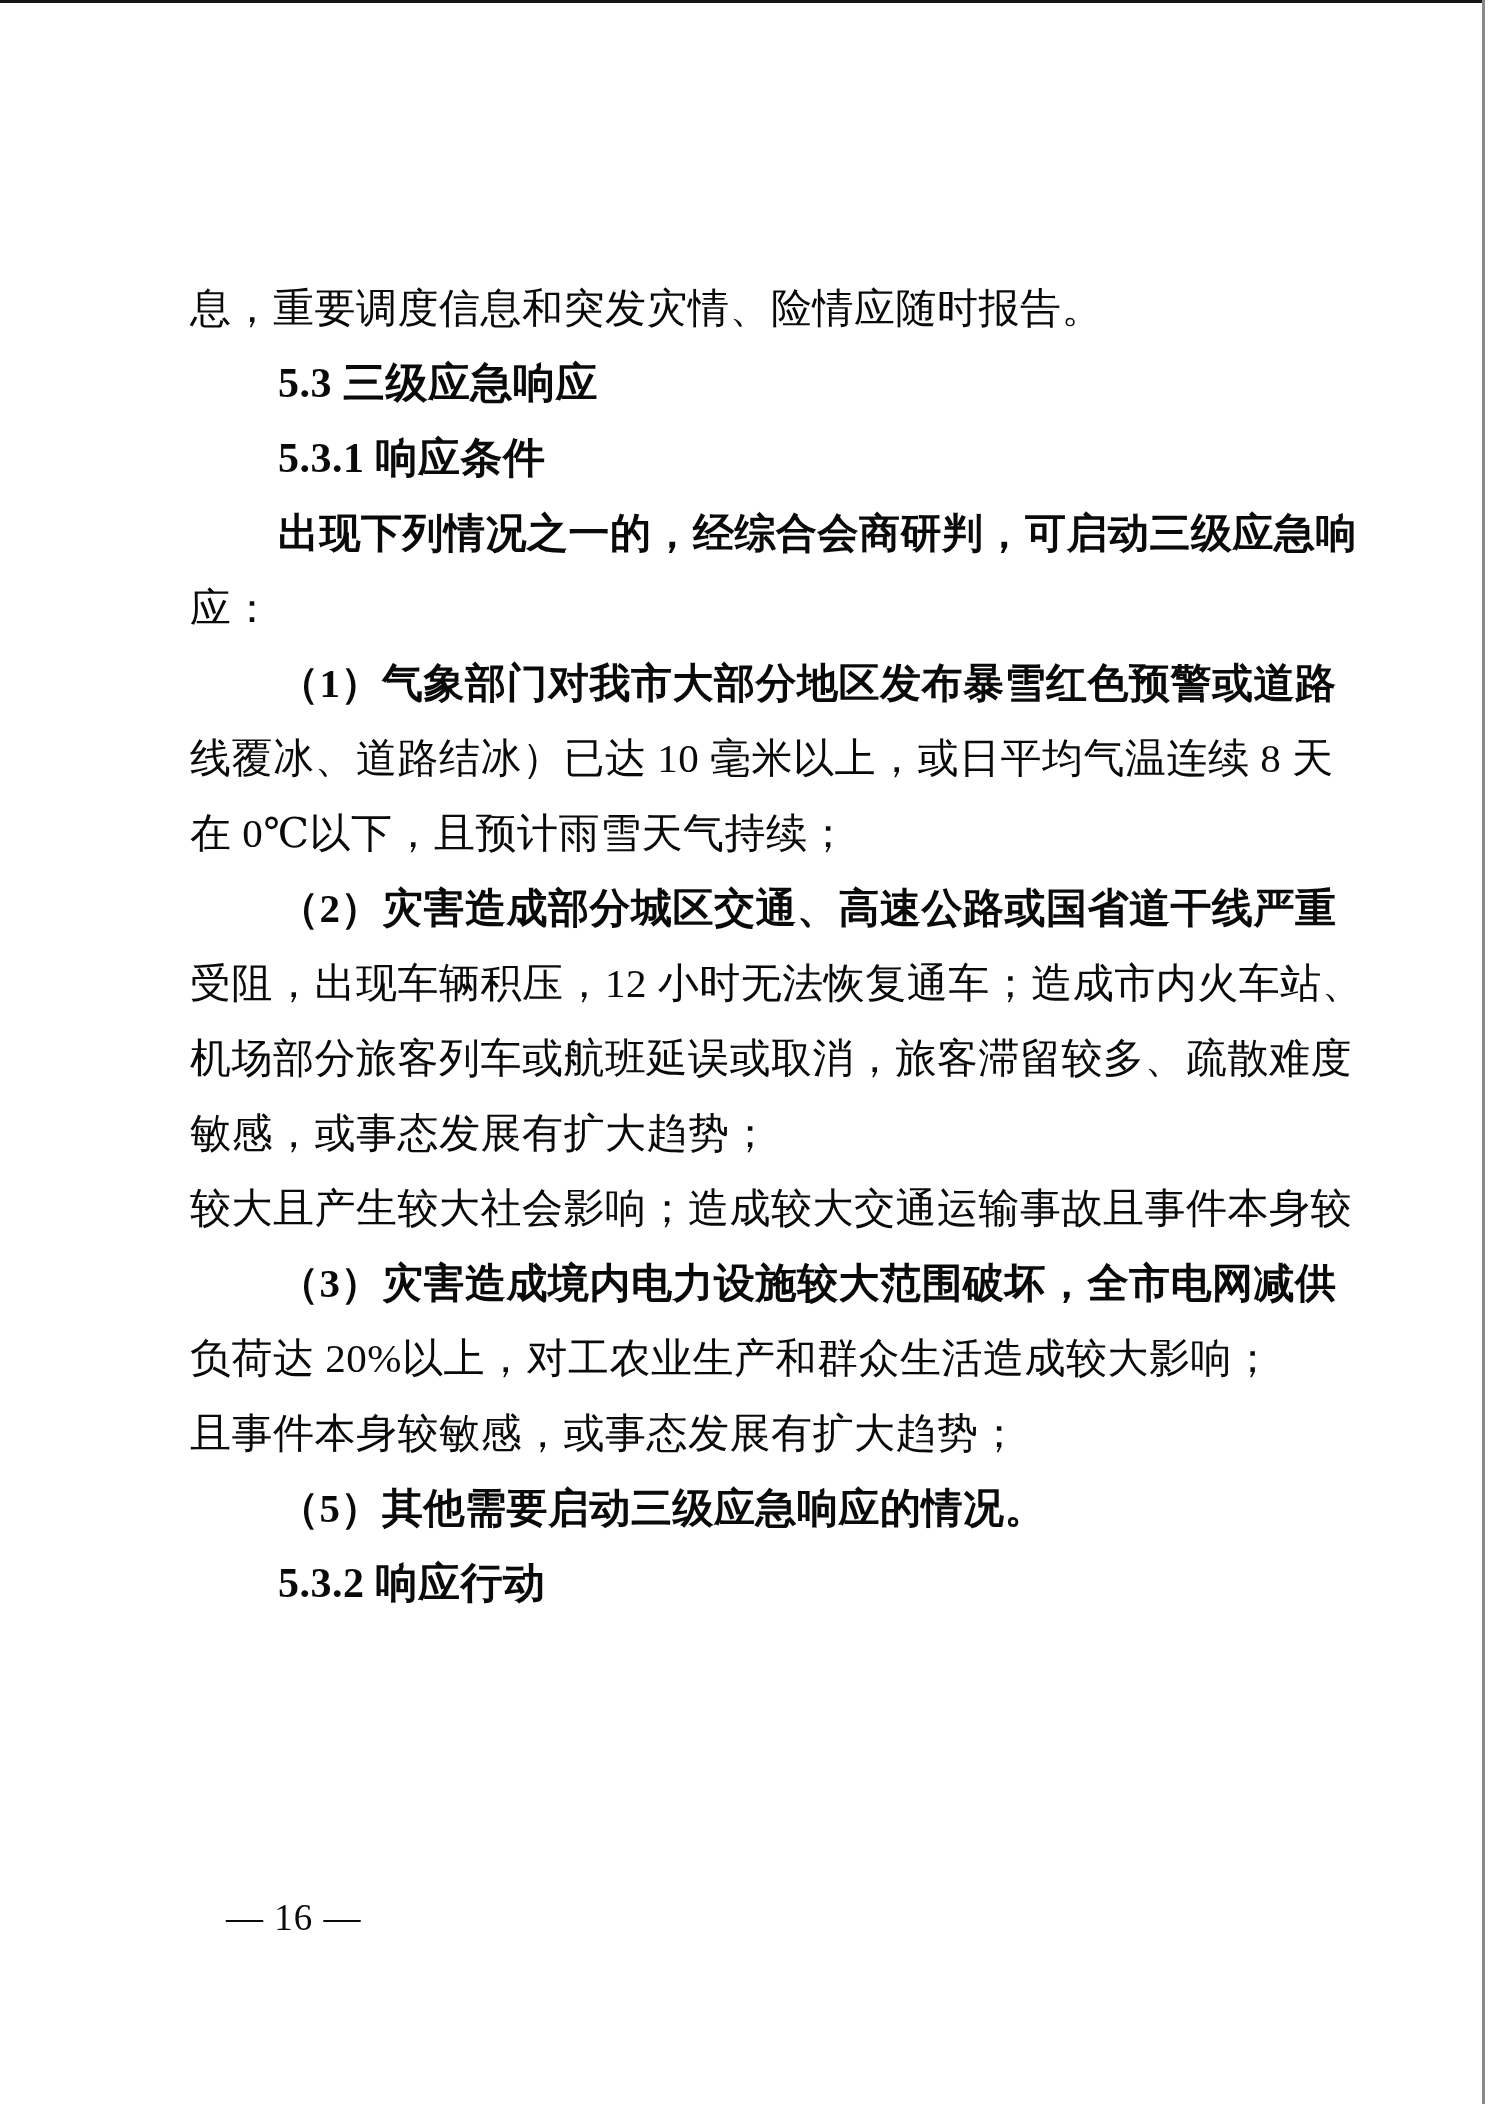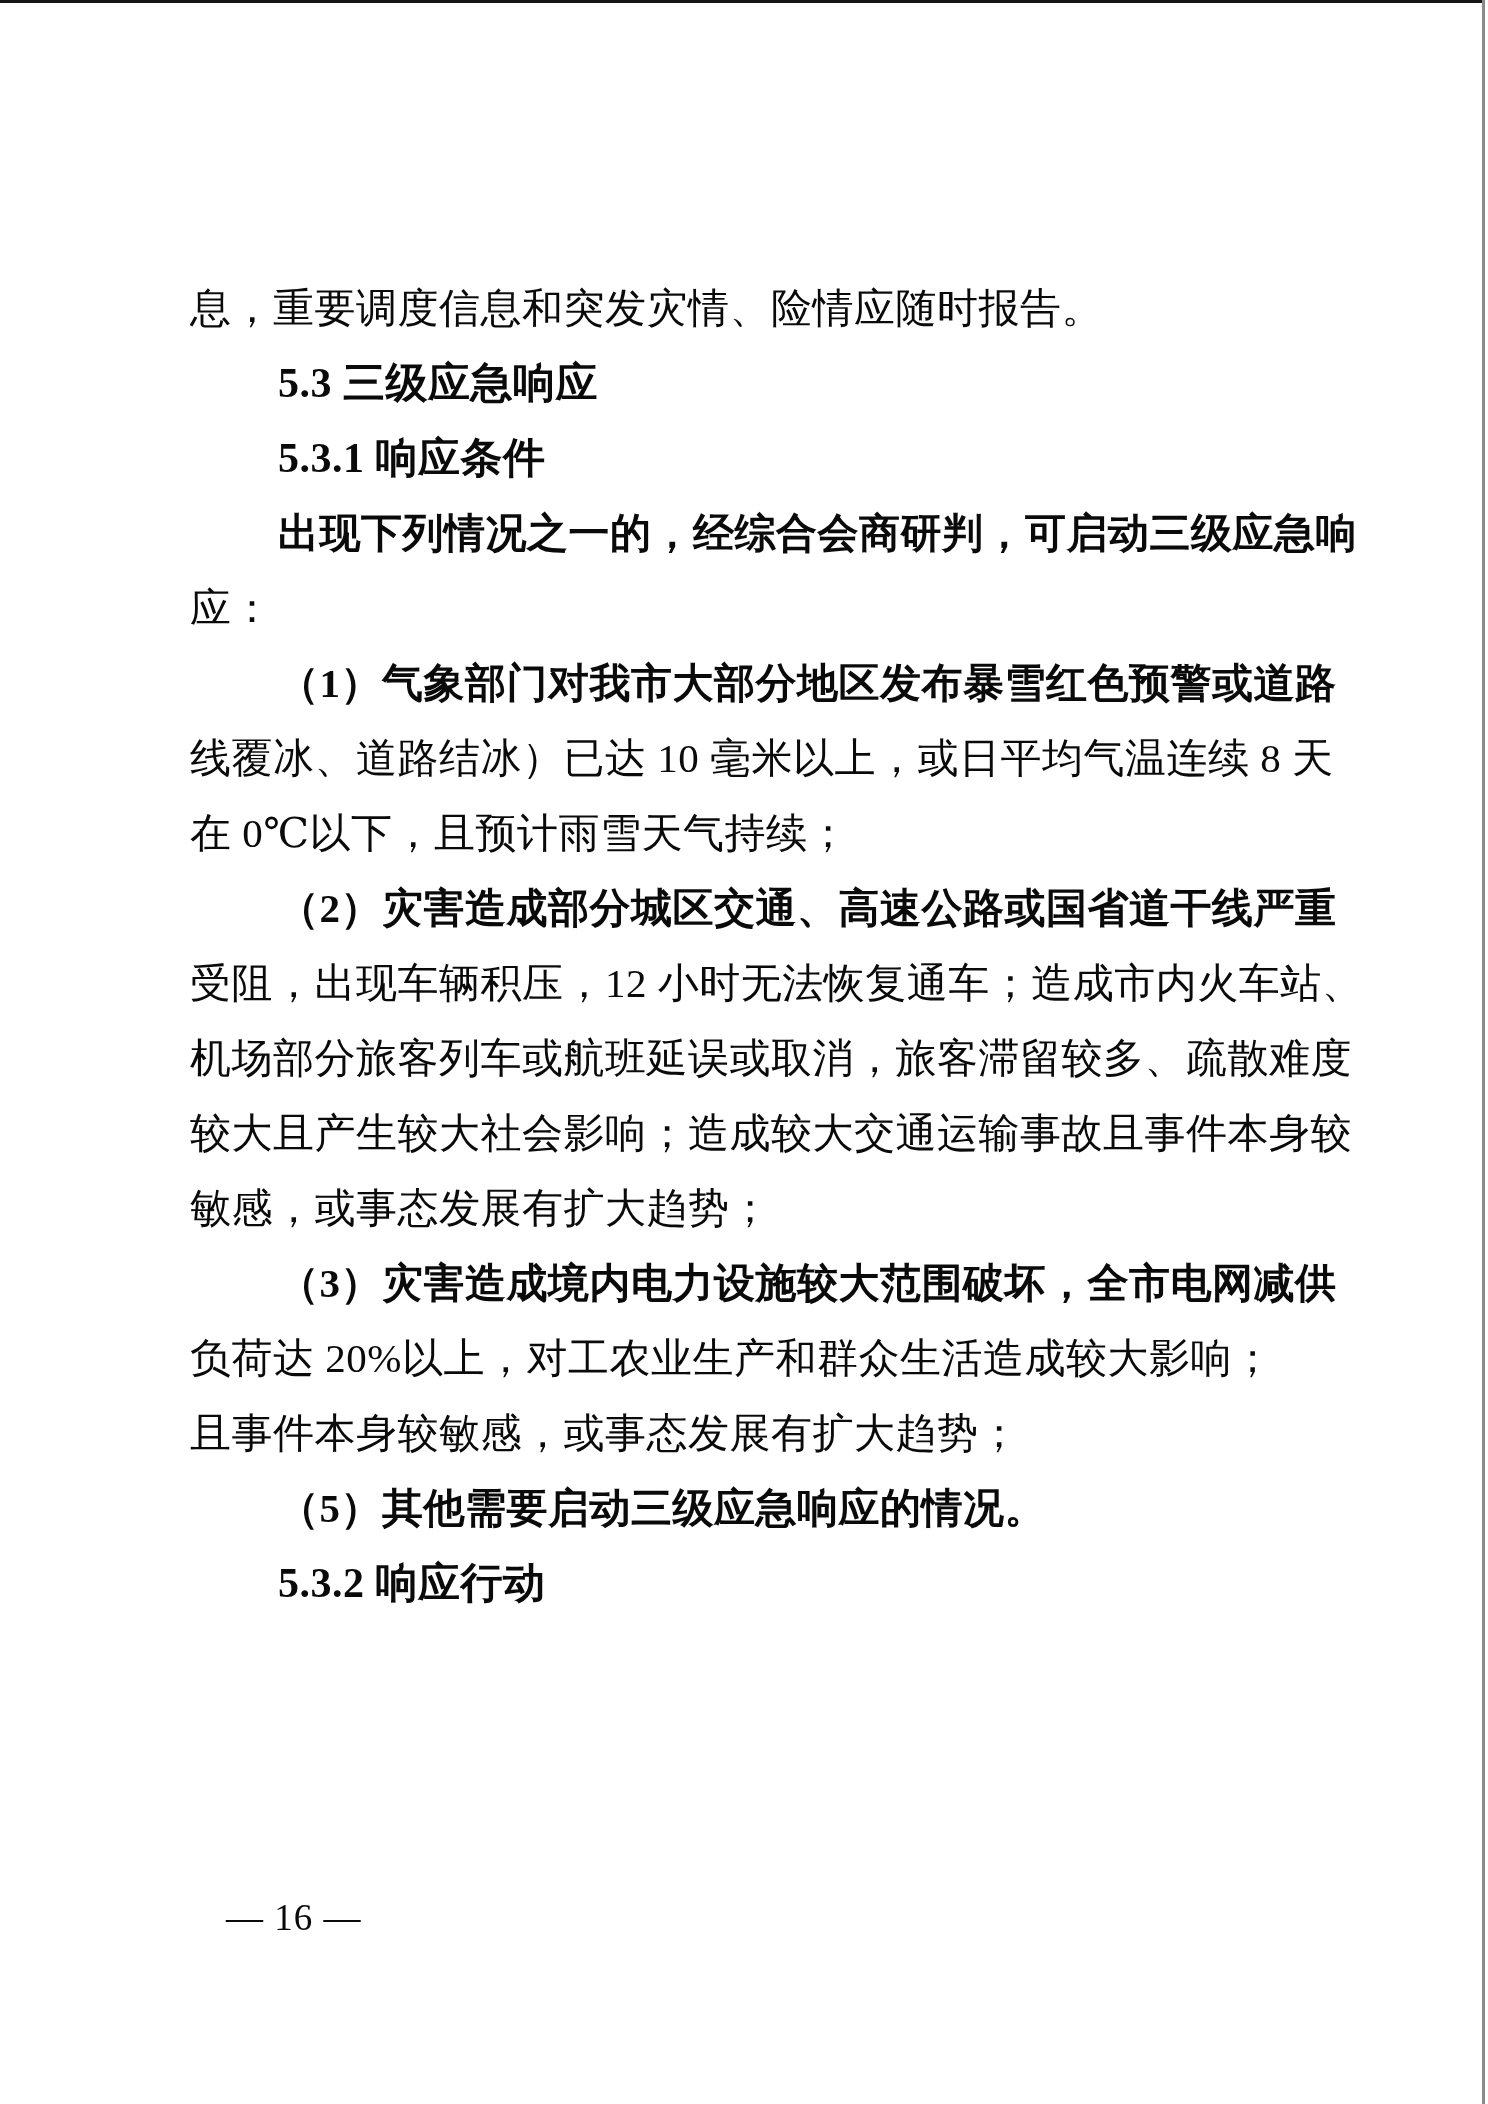--- a/index.html
+++ b/index.html
@@ -70,22 +70,22 @@
       <div class="line heading">5.3 三级应急响应</div>
       <div class="line heading">5.3.1 响应条件</div>
       <div class="line indent">出现下列情况之一的，经综合会商研判，可启动三级应急响</div>
       <div class="line flush">应：</div>
       <div class="line indent">（1）气象部门对我市大部分地区发布暴雪红色预警或道路</div>
       <div class="line flush">线覆冰、道路结冰）已达 10 毫米以上，或日平均气温连续 8 天</div>
       <div class="line flush">在 0℃以下，且预计雨雪天气持续；</div>
       <div class="line indent">（2）灾害造成部分城区交通、高速公路或国省道干线严重</div>
       <div class="line flush">受阻，出现车辆积压，12 小时无法恢复通车；造成市内火车站、</div>
       <div class="line flush">机场部分旅客列车或航班延误或取消，旅客滞留较多、疏散难度</div>
+      <div class="line flush">敏感，或事态发展有扩大趋势；</div>
       <div class="line flush">较大且产生较大社会影响；造成较大交通运输事故且事件本身较</div>
-      <div class="line flush">敏感，或事态发展有扩大趋势；</div>
       <div class="line indent">（3）灾害造成境内电力设施较大范围破坏，全市电网减供</div>
       <div class="line flush">负荷达 20%以上，对工农业生产和群众生活造成较大影响；</div>
       <div class="line flush">且事件本身较敏感，或事态发展有扩大趋势；</div>
       <div class="line indent">（5）其他需要启动三级应急响应的情况。</div>
       <div class="line heading">5.3.2 响应行动</div>
     </div>
   <div class="footer">— 16 —</div>
 </div>
 
 </body></html>

